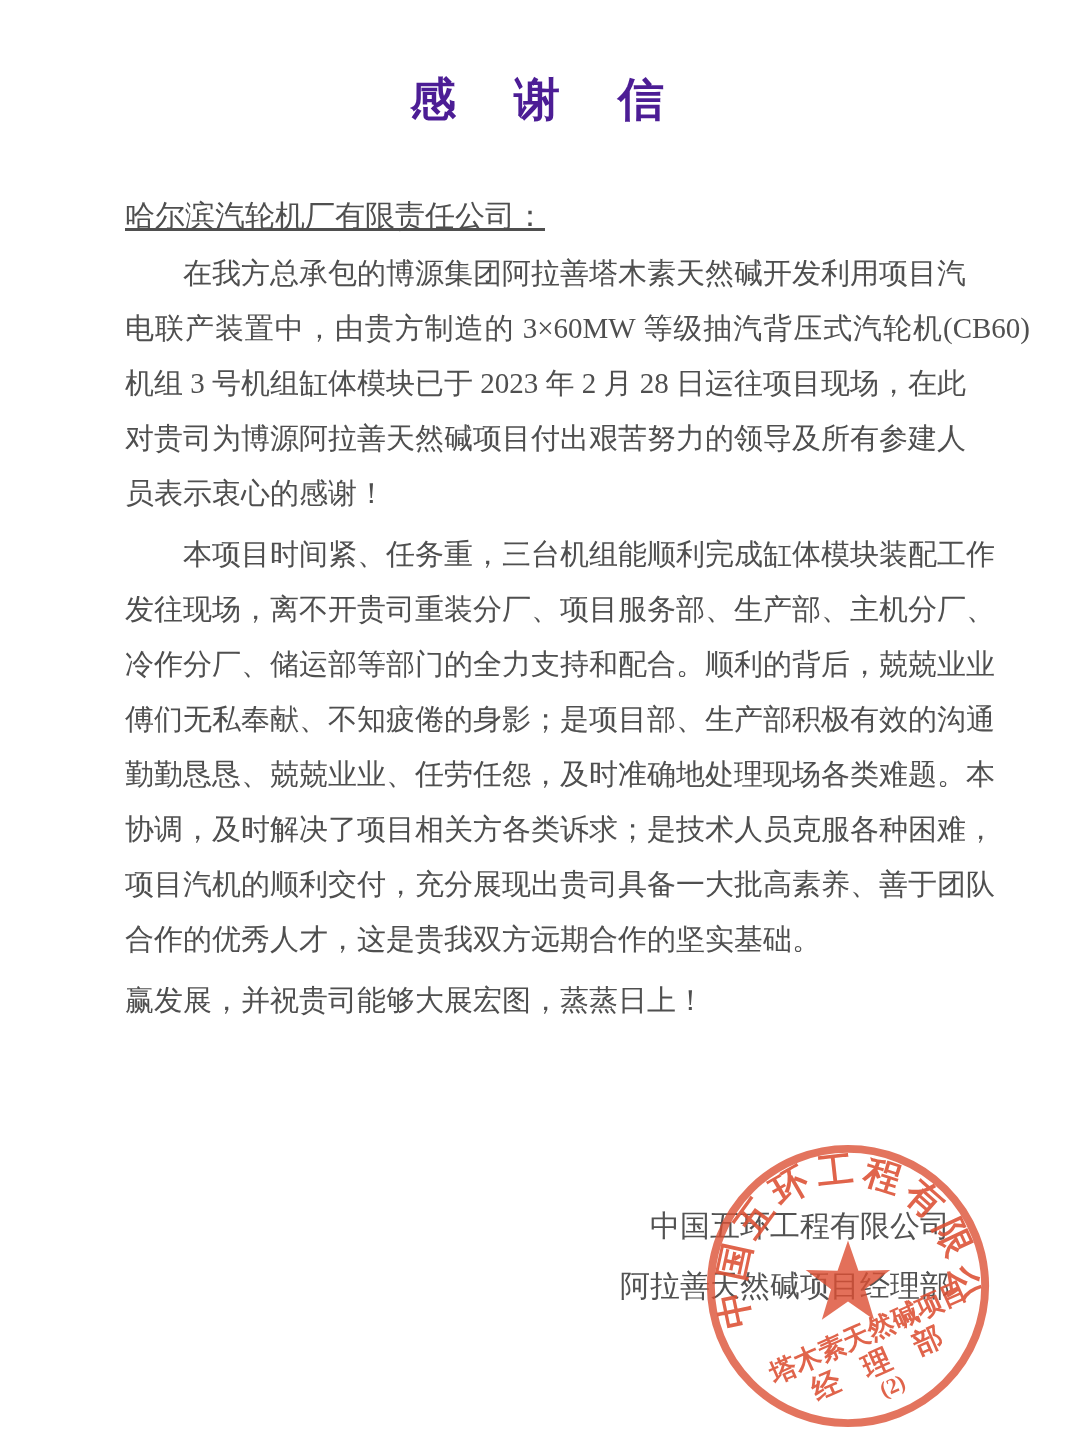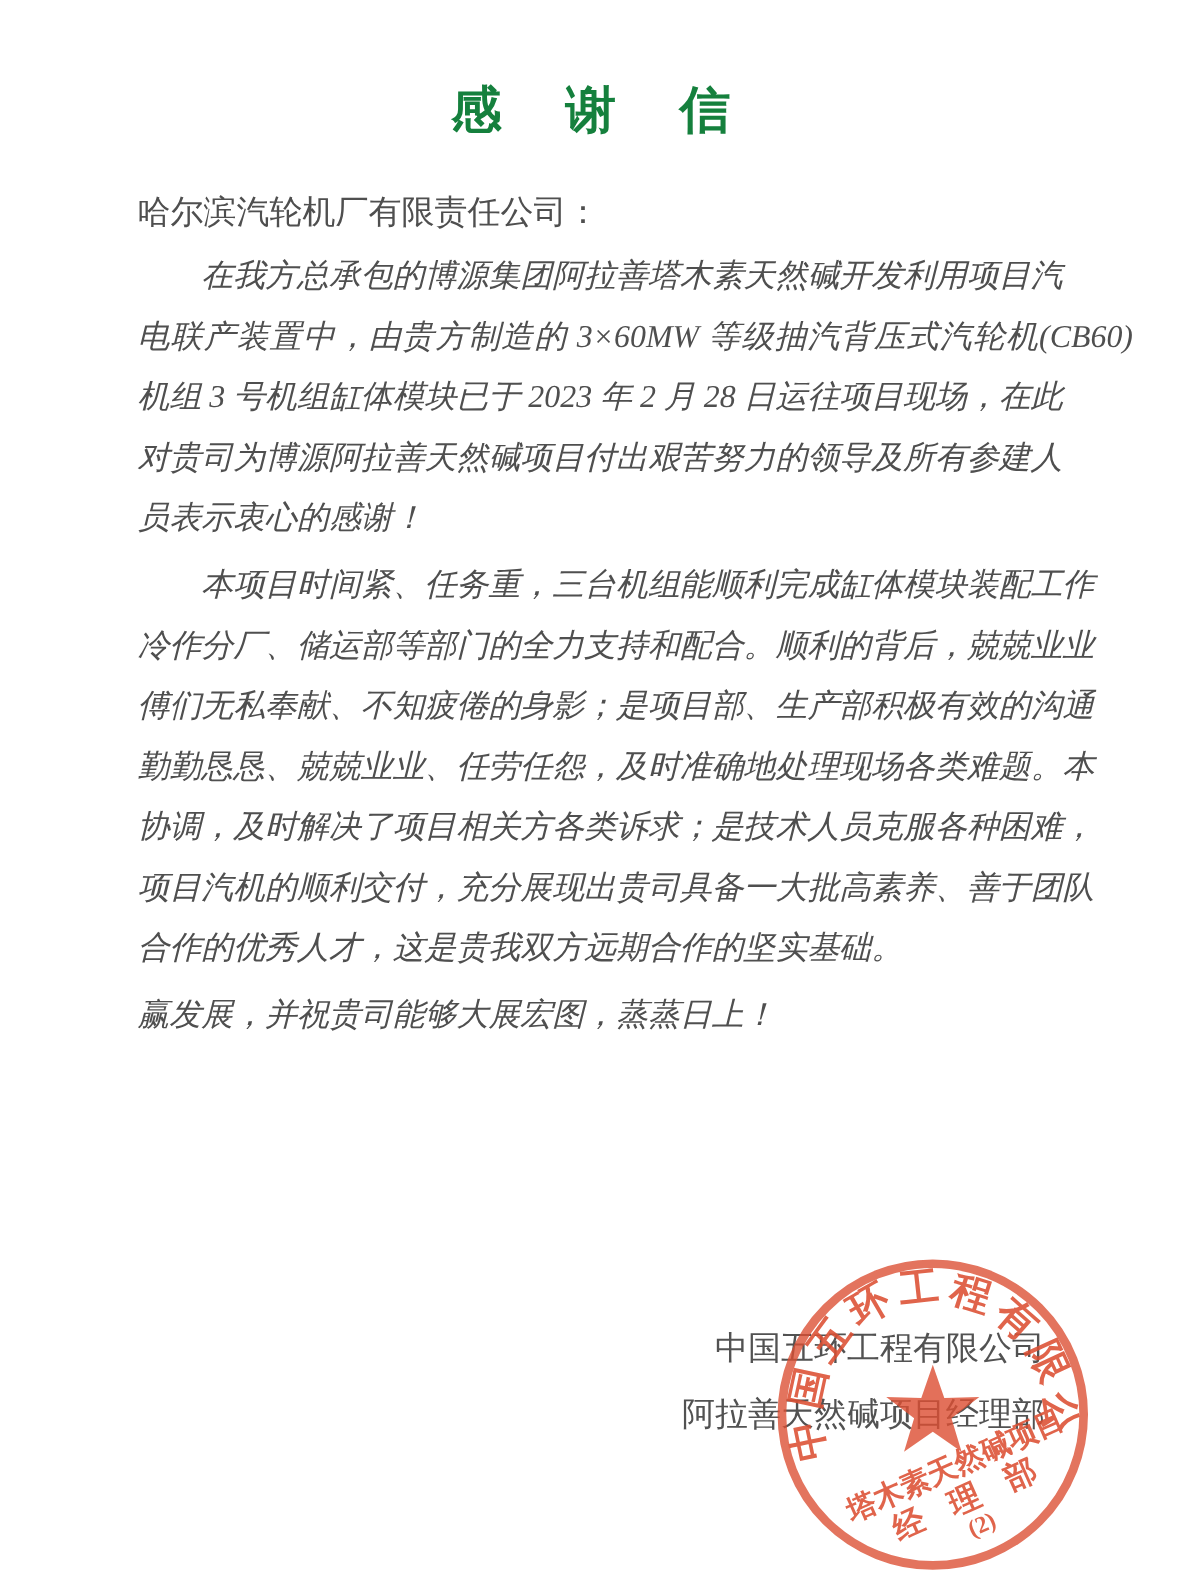--- a/index.html
+++ b/index.html
@@ -14,44 +14,44 @@
   .page{
     position:absolute;left:0;top:0;width:1080px;height:1440px;
     background:#ffffff;
   }
   .title{
     margin-top:70px;
     text-align:center;
     font-size:46px;
     font-weight:bold;
     letter-spacing:6px;
-    color:#15803d;
+    color:#4c1d95;
     line-height:60px;
   }
   .body-text{
     margin:0 135px 0 125px; 
     width:820px;
   }
   .salutation{
-    margin-top:40px;
+    margin-top:62px;
     font-size:30px;
     line-height:48px;
     text-align:left;
     color:#4f4f4f;
+    text-decoration:underline;
   }
   .para{margin-top:6px;}
   .line{
     font-size:29px;
     line-height:55px;
     color:#4f4f4f;
     text-align:justify;
     text-align-last:justify;
     text-justify:inter-character;
     white-space:nowrap;
-    font-style:italic;
   }
   .line.indent{text-indent:2em;}
   .line.last{text-align-last:left;}
   .line.overflow{width:905px;} 
   .signature{
     position:absolute;
     right:130px;
     top:1196px;
     text-align:right;
     font-size:30px;
@@ -82,20 +82,21 @@
     <div class="para">
       <div class="line indent">在我方总承包的博源集团阿拉善塔木素天然碱开发利用项目汽</div>
       <div class="line overflow">电联产装置中，由贵方制造的 3×60MW 等级抽汽背压式汽轮机(CB60)</div>
       <div class="line">机组 3 号机组缸体模块已于 2023 年 2 月 28 日运往项目现场，在此</div>
       <div class="line">对贵司为博源阿拉善天然碱项目付出艰苦努力的领导及所有参建人</div>
       <div class="line last">员表示衷心的感谢！</div>
     </div>
 
     <div class="para">
       <div class="line indent">本项目时间紧、任务重，三台机组能顺利完成缸体模块装配工作</div>
+      <div class="line">发往现场，离不开贵司重装分厂、项目服务部、生产部、主机分厂、</div>
       <div class="line">冷作分厂、储运部等部门的全力支持和配合。顺利的背后，兢兢业业</div>
       <div class="line">傅们无私奉献、不知疲倦的身影；是项目部、生产部积极有效的沟通</div>
       <div class="line">勤勤恳恳、兢兢业业、任劳任怨，及时准确地处理现场各类难题。本</div>
       <div class="line">协调，及时解决了项目相关方各类诉求；是技术人员克服各种困难，</div>
       <div class="line">项目汽机的顺利交付，充分展现出贵司具备一大批高素养、善于团队</div>
       <div class="line last">合作的优秀人才，这是贵我双方远期合作的坚实基础。</div>
     </div>
 
     <div class="para">
       <div class="line last">赢发展，并祝贵司能够大展宏图，蒸蒸日上！</div>

